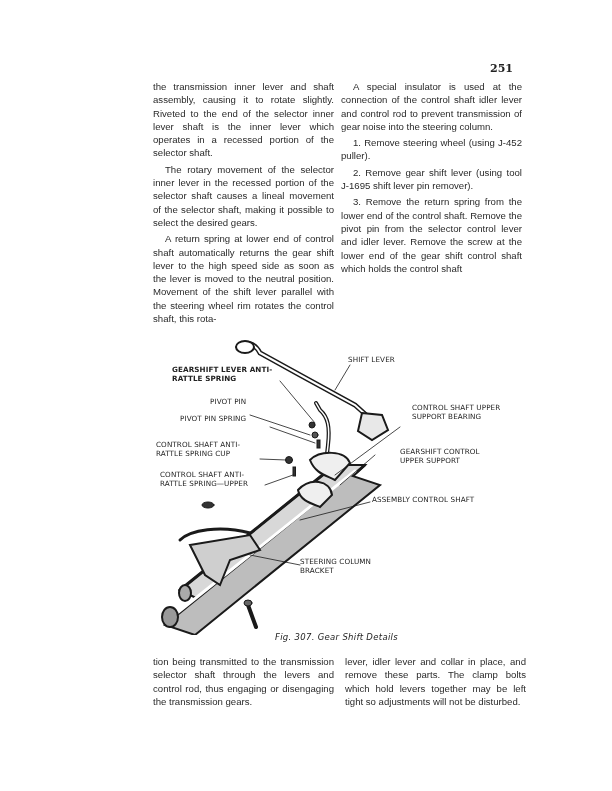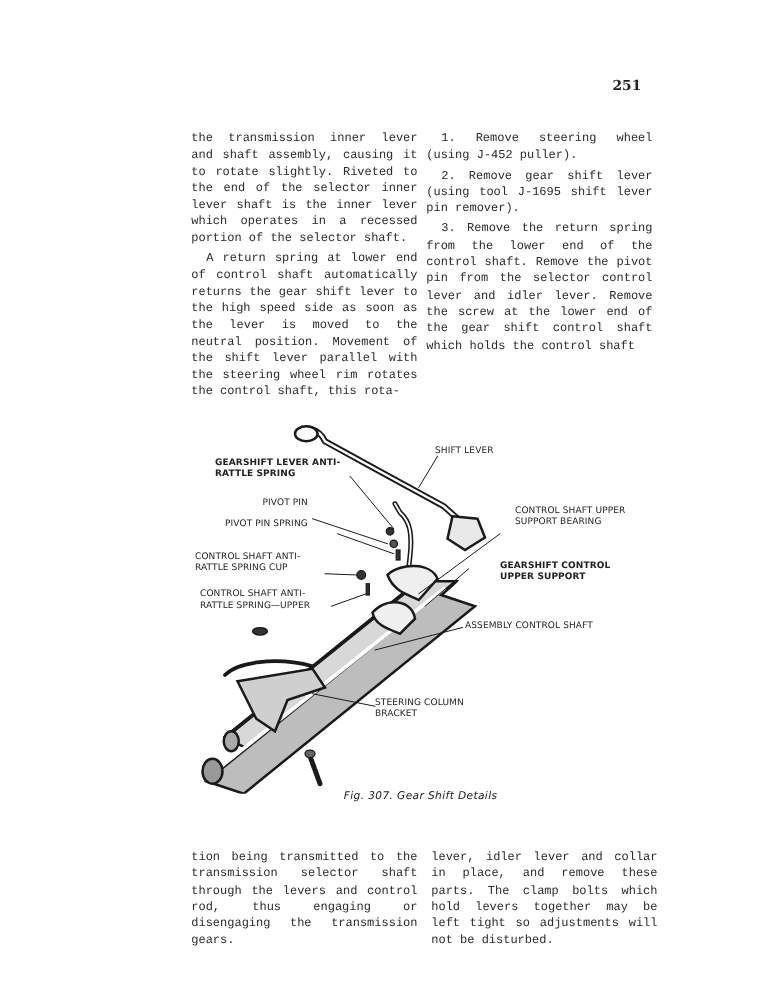--- a/index.html
+++ b/index.html
@@ -1,43 +1,45 @@
 <!DOCTYPE html>
 <html><head>
 <meta charset="utf-8">
 <style>
   html, body { margin: 0; padding: 0; background: #ffffff; }
   body { width: 612px; height: 791px; position: relative; overflow: hidden; }
   .page { position: absolute; left: 0; top: 0; width: 612px; height: 757px; background: #ffffff; }
   .pagenum { position: absolute; left: 490px; top: 62px; font-family: "DejaVu Serif", serif; font-size: 11px; font-weight: bold; color: #222; }
-  .col { position: absolute; width: 181px; font-family: Liberation Mono, monospace; font-size: 9.6px; line-height: 13.3px; color: #2a2a2a; text-align: justify; margin-top: 24px; }
+  .col { position: absolute; width: 181px; font-family: Liberation Sans, sans-serif; font-size: 9.6px; line-height: 13.3px; color: #2a2a2a; text-align: justify; }
   .col p { margin: 0 0 3px 0; text-indent: 12px; }
   .col p.noind { text-indent: 0; }
   .col h3 { margin: 2px 0 2px 0; font-size: 10px; line-height: 13px; font-weight: bold; letter-spacing: 0.4px; color: #222; text-align: left; }
   .left-top { left: 153px; top: 80px; }
   .right-top { left: 341px; top: 80px; }
   .left-bot { left: 153px; top: 655px; }
   .right-bot { left: 345px; top: 655px; }
   .fig { position: absolute; left: 150px; top: 335px; width: 370px; height: 300px; }
   .label { position: absolute; font-family: "DejaVu Sans", sans-serif; font-size: 7.2px; line-height: 9px; color: #222; white-space: pre; letter-spacing: 0.1px; }
   .caption { position: absolute; left: 275px; top: 632px; font-family: "DejaVu Sans", sans-serif; font-style: italic; font-size: 8.5px; color: #222; letter-spacing: 0.3px; }
 </style>
 </head>
 <body>
 
 <div class="page">
 
   <div class="pagenum">251</div>
 
   <div class="col left-top">
     <p class="noind">the transmission inner lever and shaft assembly, causing it to rotate slightly. Riveted to the end of the selector inner lever shaft is the inner lever which operates in a recessed portion of the selector shaft.</p>
+    <p>The rotary movement of the selector inner lever in the recessed portion of the selector shaft causes a lineal movement of the selector shaft, making it possible to select the desired gears.</p>
     <p>A return spring at lower end of control shaft automatically returns the gear shift lever to the high speed side as soon as the lever is moved to the neutral position. Movement of the shift lever parallel with the steering wheel rim rotates the control shaft, this rota-</p>
   </div>
 
   <div class="col right-top">
+    <p>A special insulator is used at the connection of the control shaft idler lever and control rod to prevent transmission of gear noise into the steering column.</p>
     <p>1. Remove steering wheel (using J-452 puller).</p>
     <p>2. Remove gear shift lever (using tool J-1695 shift lever pin remover).</p>
     <p>3. Remove the return spring from the lower end of the control shaft. Remove the pivot pin from the selector control lever and idler lever. Remove the screw at the lower end of the gear shift control shaft which holds the control shaft</p>
   </div>
 
   <div class="fig">
     <svg width="370" height="300" viewBox="0 0 370 300">
       <g stroke="#1a1a1a" fill="none" stroke-linecap="round">
 
         <path d="M88 12 C95 5 105 8 110 18 L150 40 L205 70 L225 88" stroke-width="5"></path>
@@ -91,21 +93,21 @@
     <div class="label" style="left:22px; top:30px;font-weight:bold;">GEARSHIFT LEVER ANTI-
 RATTLE SPRING</div>
     <div class="label" style="left:60px; top:62px;">PIVOT PIN</div>
     <div class="label" style="left:30px; top:79px;">PIVOT PIN SPRING</div>
     <div class="label" style="left:6px; top:105px;">CONTROL SHAFT ANTI-
 RATTLE SPRING CUP</div>
     <div class="label" style="left:10px; top:135px;">CONTROL SHAFT ANTI-
 RATTLE SPRING—UPPER</div>
     <div class="label" style="left:262px; top:68px;">CONTROL SHAFT UPPER
 SUPPORT BEARING</div>
-    <div class="label" style="left:250px; top:112px;font-weight:bold;">GEARSHIFT CONTROL
+    <div class="label" style="left:250px; top:112px;">GEARSHIFT CONTROL
 UPPER SUPPORT</div>
     <div class="label" style="left:222px; top:160px;">ASSEMBLY CONTROL SHAFT</div>
     <div class="label" style="left:150px; top:222px;">STEERING COLUMN
 BRACKET</div>
   </div>
 
   <div class="caption">Fig. 307.  Gear Shift Details</div>
 
   <div class="col left-bot">
     <p class="noind">tion being transmitted to the transmission selector shaft through the levers and control rod, thus engaging or disengaging the transmission gears.</p>

